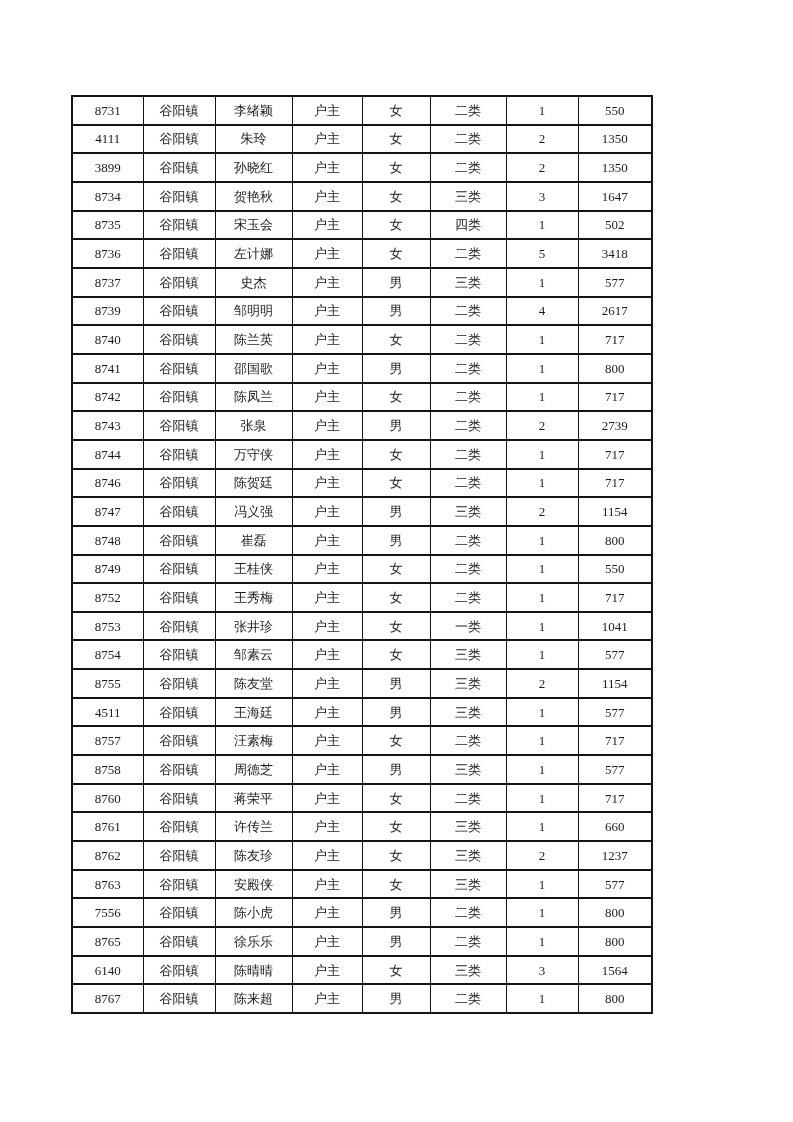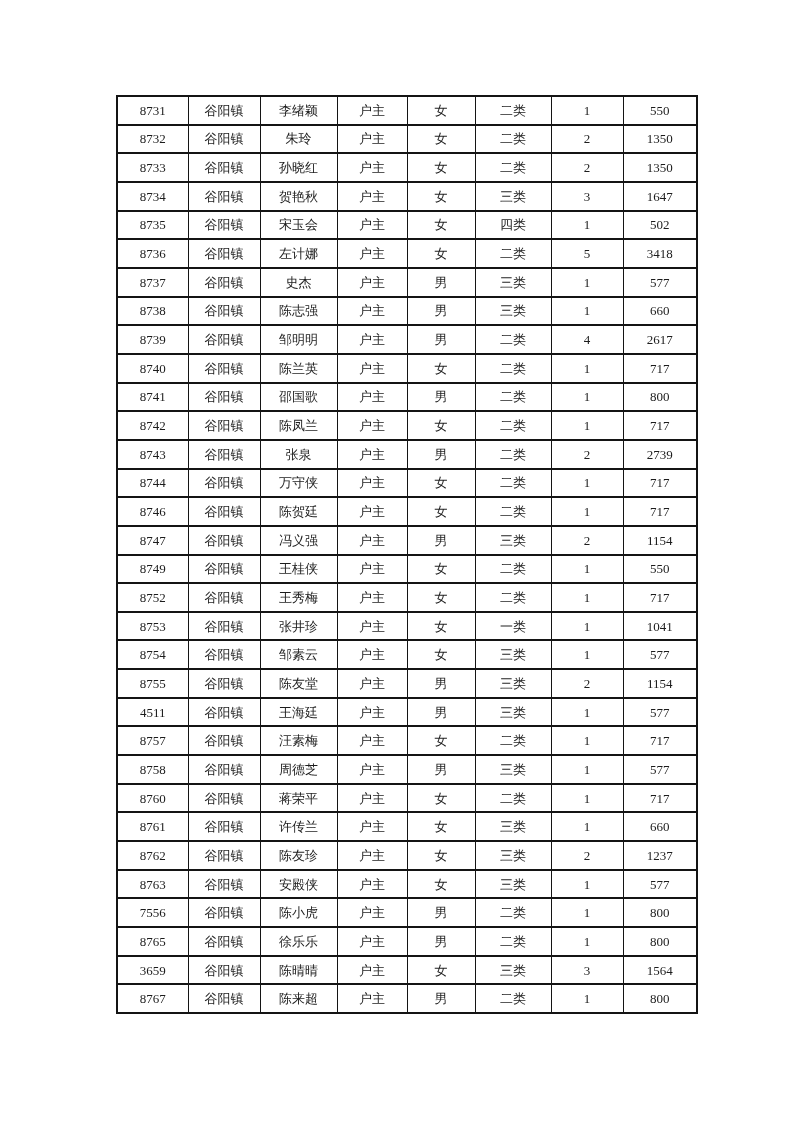--- a/index.html
+++ b/index.html
@@ -18,21 +18,20 @@
   }
   table.records {
     position: absolute;
     left: 71px;
     top: 95px;
     width: 580px;
     height: 919px;
     border-collapse: collapse;
     table-layout: fixed;
     border: 2px solid #141414;
-    margin-left: 45px;
   }
   table.records td {
     border-left: 1px solid #141414;
     border-right: 1px solid #141414;
     border-top: 2px solid #141414;
     border-bottom: 2px solid #141414;
     text-align: center;
     vertical-align: middle;
     font-size: 13px;
     line-height: 1;
@@ -62,31 +61,31 @@
           <td>8731</td>
           <td>谷阳镇</td>
           <td>李绪颖</td>
           <td>户主</td>
           <td>女</td>
           <td>二类</td>
           <td>1</td>
           <td>550</td>
         </tr>
         <tr>
-          <td>8732</td>
+          <td>4111</td>
           <td>谷阳镇</td>
           <td>朱玲</td>
           <td>户主</td>
           <td>女</td>
           <td>二类</td>
           <td>2</td>
           <td>1350</td>
         </tr>
         <tr>
-          <td>8733</td>
+          <td>3899</td>
           <td>谷阳镇</td>
           <td>孙晓红</td>
           <td>户主</td>
           <td>女</td>
           <td>二类</td>
           <td>2</td>
           <td>1350</td>
         </tr>
         <tr>
           <td>8734</td>
@@ -122,30 +121,20 @@
           <td>8737</td>
           <td>谷阳镇</td>
           <td>史杰</td>
           <td>户主</td>
           <td>男</td>
           <td>三类</td>
           <td>1</td>
           <td>577</td>
         </tr>
         <tr>
-          <td>8738</td>
-          <td>谷阳镇</td>
-          <td>陈志强</td>
-          <td>户主</td>
-          <td>男</td>
-          <td>三类</td>
-          <td>1</td>
-          <td>660</td>
-        </tr>
-        <tr>
           <td>8739</td>
           <td>谷阳镇</td>
           <td>邹明明</td>
           <td>户主</td>
           <td>男</td>
           <td>二类</td>
           <td>4</td>
           <td>2617</td>
         </tr>
         <tr>
@@ -212,20 +201,30 @@
           <td>8747</td>
           <td>谷阳镇</td>
           <td>冯义强</td>
           <td>户主</td>
           <td>男</td>
           <td>三类</td>
           <td>2</td>
           <td>1154</td>
         </tr>
         <tr>
+          <td>8748</td>
+          <td>谷阳镇</td>
+          <td>崔磊</td>
+          <td>户主</td>
+          <td>男</td>
+          <td>二类</td>
+          <td>1</td>
+          <td>800</td>
+        </tr>
+        <tr>
           <td>8749</td>
           <td>谷阳镇</td>
           <td>王桂侠</td>
           <td>户主</td>
           <td>女</td>
           <td>二类</td>
           <td>1</td>
           <td>550</td>
         </tr>
         <tr>
@@ -352,21 +351,21 @@
           <td>8765</td>
           <td>谷阳镇</td>
           <td>徐乐乐</td>
           <td>户主</td>
           <td>男</td>
           <td>二类</td>
           <td>1</td>
           <td>800</td>
         </tr>
         <tr>
-          <td>3659</td>
+          <td>6140</td>
           <td>谷阳镇</td>
           <td>陈晴晴</td>
           <td>户主</td>
           <td>女</td>
           <td>三类</td>
           <td>3</td>
           <td>1564</td>
         </tr>
         <tr>
           <td>8767</td>

